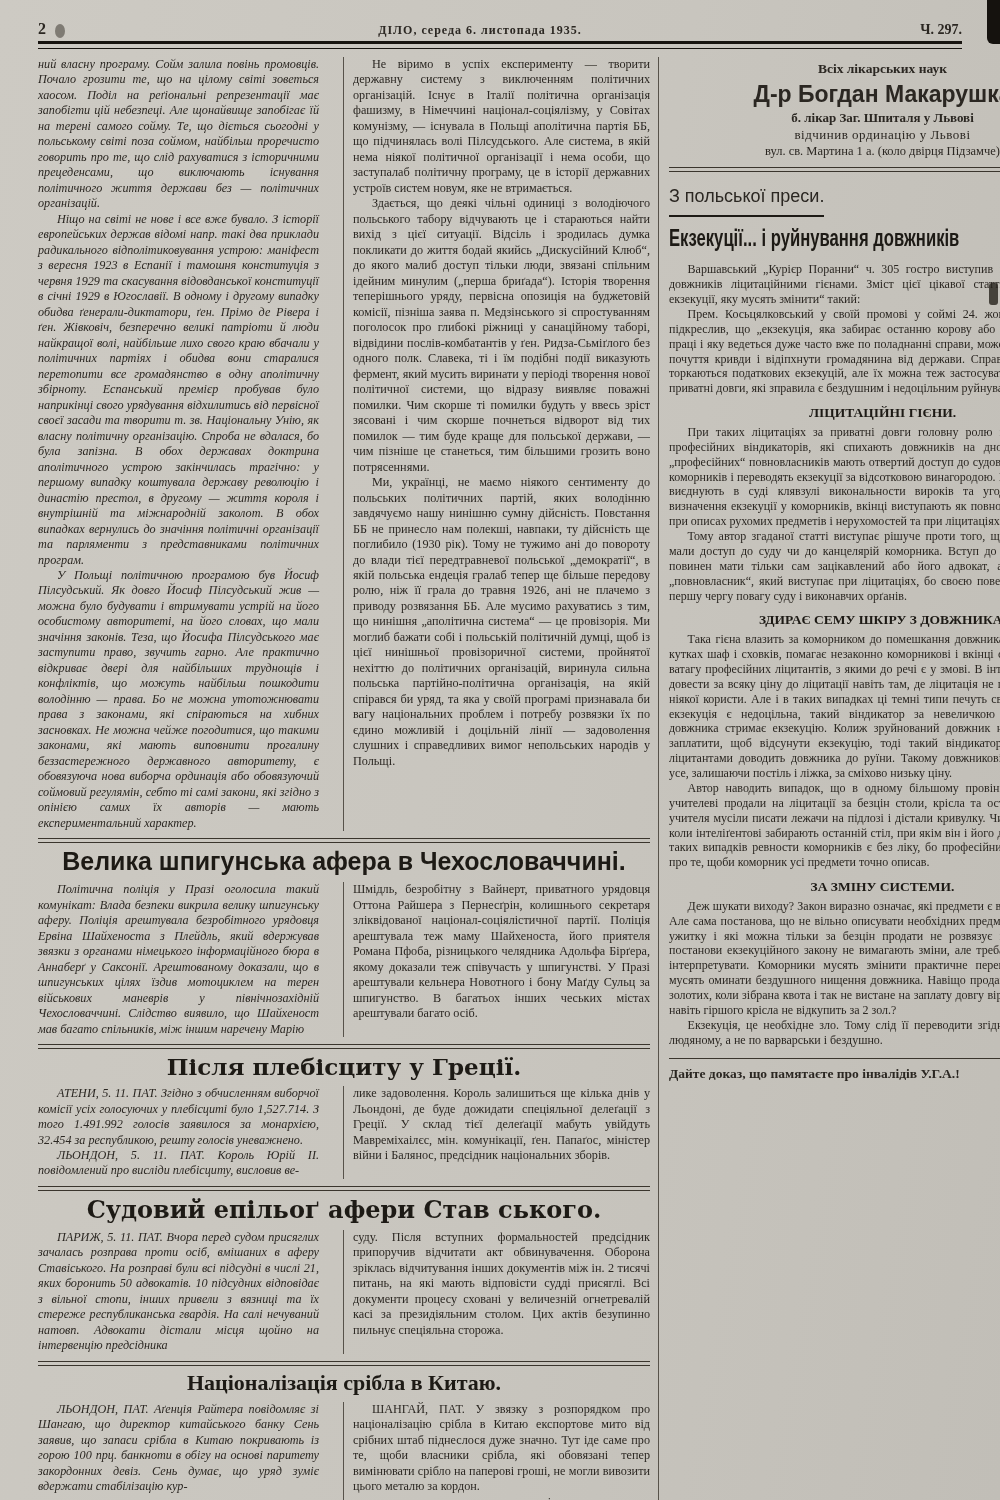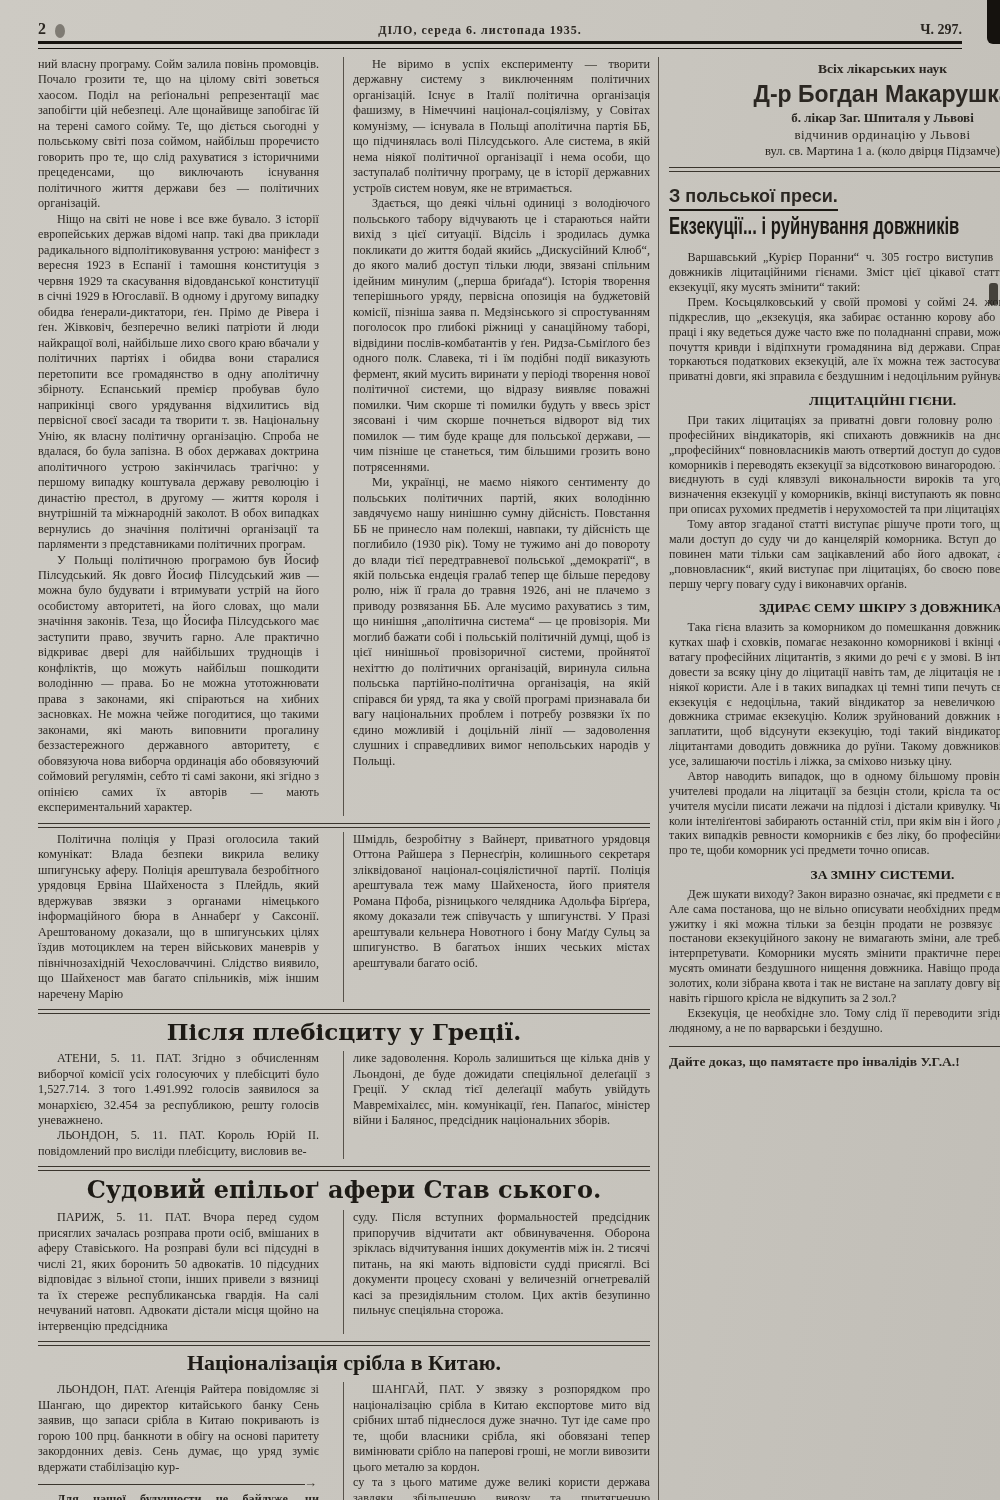--- a/index.html
+++ b/index.html
@@ -24,21 +24,21 @@
   .hdr .issue{width:120px;text-align:right;font-weight:bold;font-size:14px;}
   .hdr-rule{margin:3px 38px 8px 38px;height:4px;border-top:3px solid #17140f;border-bottom:1px solid #17140f;}
 
   
   .content{display:flex;margin:0 30px 0 38px;}
   .main-left{width:612px;flex:0 0 612px;}
   .right-col{flex:1;border-left:1px solid #57524a;padding-left:10px;margin-left:8px;
              font-size:12px;line-height:1.24;}
   .twocol{display:flex;}
   .twocol .col{width:50%;box-sizing:border-box;}
-  .twocol .col.first{padding-right:24px;border-right:1px solid #57524a;}
+  .twocol .col.first{padding-right:24px;border-right:1px solid #57524a;font-style:italic;}
   .twocol .col.second{padding-left:9px;}
 
   p.para{margin:0;text-align:justify;font-size:12.2px;line-height:1.27;}
   p.para.indent{text-indent:1.55em;}
   .right-col p.para{font-size:12px;line-height:1.24;}
 
   .sep{height:3px;border-top:1px solid #3a352d;border-bottom:1px solid #3a352d;margin:7px 0 4px 0;}
 
   h2{margin:2px 0 6px 0;text-align:center;color:#1d1a15;}
   .h-spy{font-family:"Liberation Sans","DejaVu Sans",sans-serif;font-size:25px;font-weight:bold;letter-spacing:0;}
@@ -52,21 +52,21 @@
 
   
   .ad{text-align:center;padding-top:4px;}
   .ad-line1{font-size:13.5px;font-weight:bold;margin:0;}
   .ad-name{font-family:"Liberation Sans","DejaVu Sans",sans-serif;font-size:23px;font-weight:bold;margin:2px 0;}
   .ad-line3{font-size:13px;font-weight:bold;margin:0;}
   .ad-line4{font-size:13px;margin:1px 0;letter-spacing:.5px;}
   .ad-line5{font-size:12.5px;margin:1px 0;}
 
   .press-label{display:inline-block;font-family:"Liberation Sans","DejaVu Sans",sans-serif;
-    font-size:18px;font-weight:bold;border-bottom:2.5px solid #1d1a15;padding-bottom:2px;margin:9px 0 0 0;}
+    font-size:18px;font-weight:normal;border-bottom:2.5px solid #1d1a15;padding-bottom:8px;margin:9px 0 6px 0;}
   .ekz-wrap{height:30px;overflow:hidden;margin:0 0 9px 0;}
   .ekz{display:inline-block;white-space:nowrap;transform:scaleX(0.68);transform-origin:left center;
     font-family:"Liberation Sans","DejaVu Sans",sans-serif;font-size:24.5px;font-weight:bold;color:#1d1a15;}
   .subhead{text-align:center;font-weight:bold;font-size:13.5px;margin:9px 0 3px 0;color:#1d1a15;}
   .rc-footer-rule{border-top:1px solid #3a352d;margin:10px 0 7px 0;}
   .rc-footer{font-weight:bold;font-size:13.5px;margin:0;text-align:justify;}
 </style>
 </head>
 <body>
 
@@ -95,20 +95,21 @@
         <div class="col second">
           <p class="para indent">Не віримо в успіх експерименту — творити державну систему з виключенням політичних організацій. Існує в Італії політична організація фашизму, в Німеччині націонал-соціялізму, у Совітах комунізму, — існувала в Польщі аполітична партія ББ, що підчинялась волі Пілсудського. Але система, в якій нема ніякої політичної організації і нема особи, що заступалаб політичну програму, це в історії державних устроїв систем новум, яке не втримається.</p>
           <p class="para indent">Здається, що деякі чільні одиниці з володіючого польського табору відчувають це і стараються найти вихід з цієї ситуації. Відсіль і зродилась думка покликати до життя бодай якийсь „Дискусійний Клюб“, до якого малиб доступ тільки люди, звязані спільним ідейним минулим („перша бриґада“). Історія творення теперішнього уряду, первісна опозиція на буджетовій комісії, пізніша заява п. Медзінського зі спростуванням поголосок про глибокі ріжниці у санаційному таборі, відвідини послів-комбатантів у ґен. Ридза-Сьміґлого без одного полк. Славека, ті і їм подібні події виказують фермент, який мусить виринати у періоді творення нової політичної системи, що відразу виявляє поважні помилки. Чим скорше ті помилки будуть у ввесь зріст зясовані і чим скорше почнеться відворот від тих помилок — тим буде краще для польської держави, — чим пізніше це станеться, тим більшими грозить воно потрясеннями.</p>
           <p class="para indent">Ми, українці, не маємо ніякого сентименту до польських політичних партій, яких володінню завдячуємо нашу нинішню сумну дійсність. Повстання ББ не принесло нам полекші, навпаки, ту дійсність ще поглибило (1930 рік). Тому не тужимо ані до повороту до влади тієї передтравневої польської „демократії“, в якій польська ендеція гралаб тепер ще більше передову ролю, ніж її грала до травня 1926, ані не плачемо з приводу розвязання ББ. Але мусимо рахуватись з тим, що нинішня „аполітична система“ — це провізорія. Ми моглиб бажати собі і польській політичній думці, щоб із цієї нинішньої провізоричної системи, пройнятої нехіттю до політичних організацій, виринула сильна польська партійно-політична організація, на якій спірався би уряд, та яка у своїй програмі признавала би вагу національних проблем і потребу розвязки їх по єдино можливій і доцільній лінії — задоволення слушних і справедливих вимог непольських народів у Польщі.</p>
         </div>
       </div>
 
       <div class="sep"></div>
 
       <section>
+        <h2 class="h-spy">Велика шпигунська афера в Чехословаччині.</h2>
         <div class="twocol">
           <div class="col first">
             <p class="para indent">Політична поліція у Празі оголосила такий комунікат: Влада безпеки викрила велику шпигунську аферу. Поліція арештувала безробітного урядовця Ервіна Шайхеноста з Плейдль, який вдержував звязки з органами німецького інформаційного бюра в Аннаберґ у Саксонії. Арештованому доказали, що в шпигунських цілях їздив мотоциклем на терен військових маневрів у північнозахідній Чехословаччині. Слідство виявило, що Шайхеност мав багато спільників, між іншим наречену Марію</p>
           </div>
           <div class="col second">
             <p class="para">Шмідль, безробітну з Вайнерт, приватного урядовця Оттона Райшера з Пернесґрін, колишнього секретаря зліквідованої націонал-соціялістичної партії. Поліція арештувала теж маму Шайхеноста, його приятеля Романа Пфоба, різницького челядника Адольфа Бірґера, якому доказали теж співучасть у шпигунстві. У Празі арештували кельнера Новотного і бону Маґду Сульц за шпигунство. В багатьох інших чеських містах арештували багато осіб.</p>
           </div>
         </div>
       </section>
 

